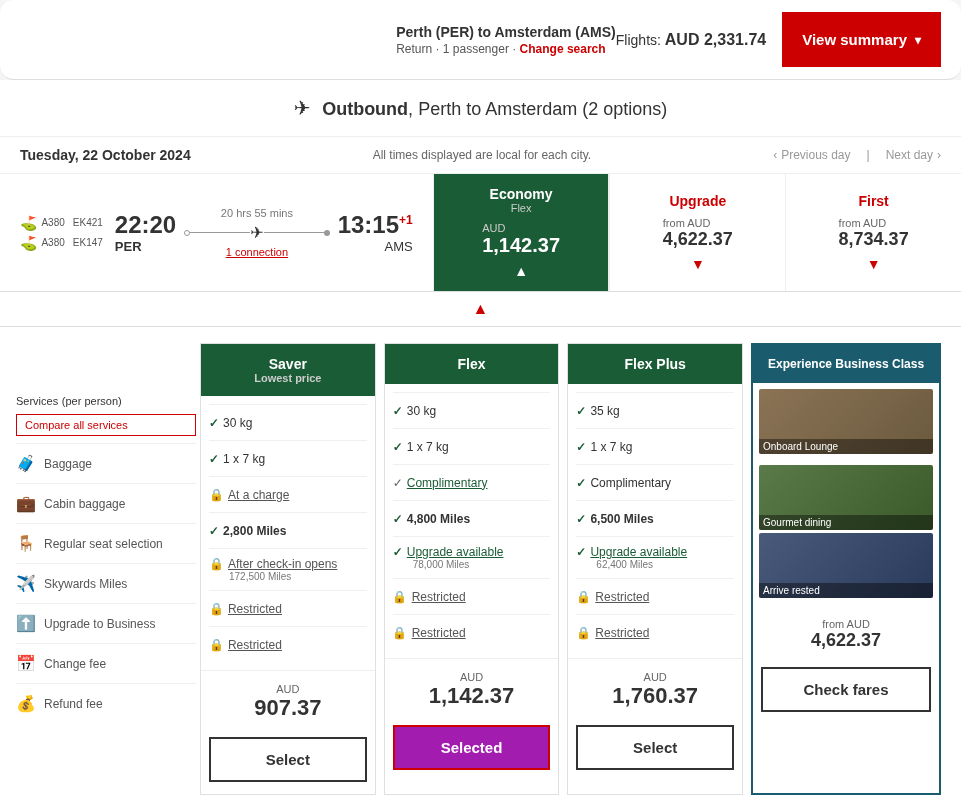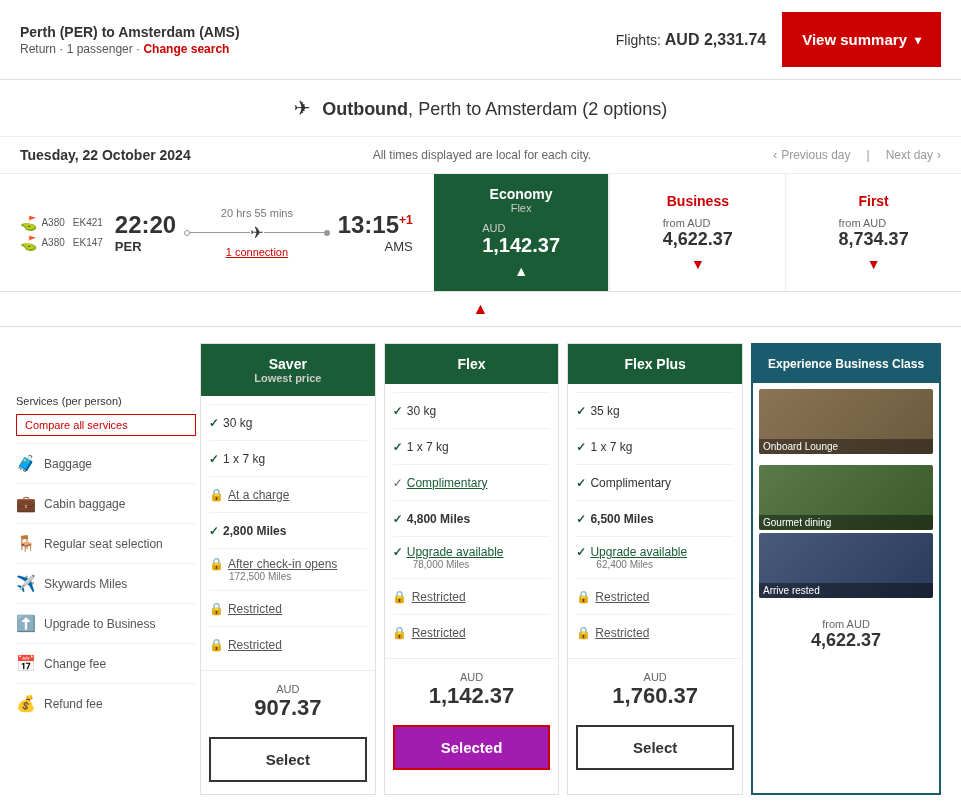--- a/index.html
+++ b/index.html
@@ -1,19 +1,19 @@
 <!DOCTYPE html>
 <html><head>
   <meta charset="utf-8">
   <style>
     * { box-sizing: border-box; margin: 0; padding: 0; }
     body { font-family: Arial, sans-serif; font-size: 13px; background: #f5f5f5; color: #333; width: 961px; }
 
     
-    .header { background: white; padding: 12px 20px; display: flex; align-items: center; justify-content: space-between; border-bottom: 1px solid #ddd; }
+    .header { background: white; padding: 12px 20px; display: flex; align-items: center; justify-content: flex-end; border-bottom: 1px solid #ddd; border-radius: 14px; }
     .header-left { }
     .header-title { font-size: 14px; font-weight: bold; color: #333; }
     .header-sub { font-size: 12px; color: #555; margin-top: 2px; }
     .header-sub a { color: #cc0000; text-decoration: none; font-weight: bold; }
     .header-right { display: flex; align-items: center; gap: 16px; }
     .flights-total { font-size: 14px; }
     .flights-total strong { font-size: 16px; }
     .view-summary-btn { background: #cc0000; color: white; border: none; padding: 10px 20px; font-size: 15px; font-weight: bold; cursor: pointer; display: flex; align-items: center; gap: 8px; height: 55px; }
     .view-summary-btn .chevron { font-size: 12px; }
 
@@ -202,21 +202,21 @@
       <div class="cabin-name" style="color:white;font-size:14px;font-weight:bold;">Economy</div>
       <div class="cabin-sub" style="color:#ccc;font-size:11px;">Flex</div>
       <div style="margin-top:8px;">
         <div style="color:#ccc;font-size:11px;">AUD</div>
         <div style="color:white;font-size:20px;font-weight:bold;">1,142.37</div>
       </div>
       <div style="color:white;margin-top:6px;font-size:14px;">▲</div>
     </div>
 
     <div class="cabin-col cabin-col-disabled" style="flex:1; padding:12px; cursor:pointer; display:flex; flex-direction:column; align-items:center; justify-content:center; border-right:1px solid #eee; border-left:1px solid #eee;">
-      <div style="font-size:14px;font-weight:bold;color:#cc0000;">Business</div>
+      <div style="font-size:14px;font-weight:bold;color:#cc0000;">Upgrade</div>
       <div style="margin-top:8px;">
         <div class="cabin-price-label" style="font-size:11px;color:#666;">from AUD</div>
         <div class="cabin-amount" style="font-size:18px;font-weight:bold;">4,622.37</div>
       </div>
       <div style="color:#cc0000;margin-top:6px;font-size:14px;">▼</div>
     </div>
 
     <div class="cabin-col cabin-col-disabled" style="flex:1; padding:12px; cursor:pointer; display:flex; flex-direction:column; align-items:center; justify-content:center;">
       <div style="font-size:14px;font-weight:bold;color:#cc0000;">First</div>
       <div style="margin-top:8px;">
@@ -395,15 +395,18 @@
           <div style="background:rgba(0,0,0,0.4);color:white;font-size:10px;padding:2px 4px;width:100%;">Gourmet dining</div>
         </div>
         <div class="biz-img biz-img-3" style="position:relative;height:65px;background:linear-gradient(135deg,#4a5a7a,#2a3a5a);margin-bottom:6px;display:flex;align-items:flex-end;">
           <div style="background:rgba(0,0,0,0.4);color:white;font-size:10px;padding:2px 4px;width:100%;">Arrive rested</div>
         </div>
       </div>
       <div class="biz-price-row" style="text-align:center;padding:8px;">
         <div class="biz-from" style="font-size:11px;color:#666;">from AUD</div>
         <div class="biz-amount" style="font-size:18px;font-weight:bold;">4,622.37</div>
       </div>
+      <div style="padding:0 8px 12px;">
+        <button class="fare-btn check-fares-btn">Check fares</button>
+      </div>
     </div>
   </div>
 </div>
 
 </body></html>

